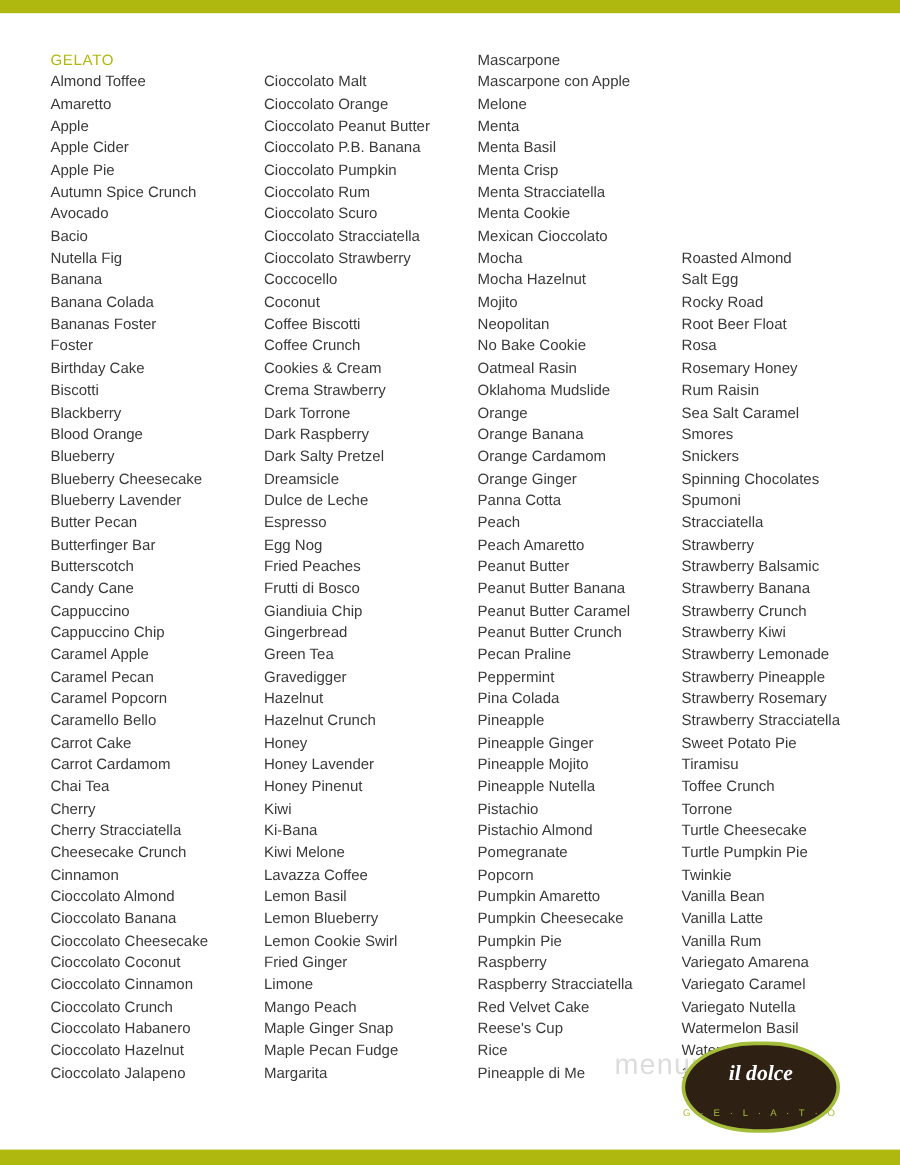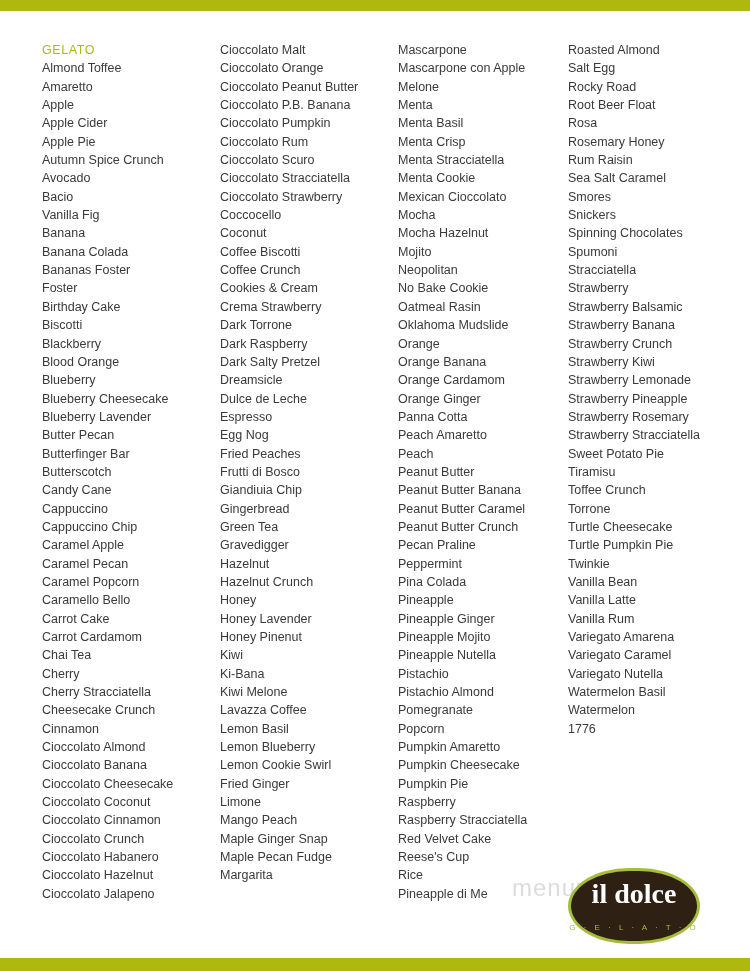--- a/index.html
+++ b/index.html
@@ -20,21 +20,21 @@
   }
   .top-bar { top: 0; height: 11px; }
   .bottom-bar { bottom: 0; height: 13px; }
 
   .content {
     position: absolute;
     top: 41px;
     left: 42px;
     right: 0;
     display: flex;
-    align-items: flex-start;
+    align-items: flex-end;
   }
   .col { flex: 0 0 auto; }
   .col1 { width: 178px; }
   .col2 { width: 178px; }
   .col3 { width: 170px; }
   .col4 { width: 182px; }
 
   .menu-heading {
     height: 18.35px;
     line-height: 18.35px;
@@ -71,23 +71,24 @@
     border: 3px solid var(--logo_border, #a4bd3a);
     border-radius: 46% / 50%;
     display: flex;
     flex-direction: column;
     align-items: center;
     justify-content: center;
     z-index: 2;
   }
   .logo-script {
     font-family: "Liberation Serif", serif;
+    font-style: italic;
     font-weight: bold;
     color: #ffffff;
-    font-size: 28px;
+    font-size: 18px;
     line-height: 26px;
   }
   .logo-sub {
     color: var(--logo_border, #a4bd3a);
     font-size: 8px;
     letter-spacing: 3px;
     margin-top: 16px;
     white-space: nowrap;
   }
 </style>
@@ -101,21 +102,21 @@
     <div class="menu-heading">GELATO</div>
     <div>
         <div class="menu-item">Almond Toffee</div>
         <div class="menu-item">Amaretto</div>
         <div class="menu-item">Apple</div>
         <div class="menu-item">Apple Cider</div>
         <div class="menu-item">Apple Pie</div>
         <div class="menu-item">Autumn Spice Crunch</div>
         <div class="menu-item">Avocado</div>
         <div class="menu-item">Bacio</div>
-        <div class="menu-item">Vanilla Fig</div>
+        <div class="menu-item">Nutella Fig</div>
         <div class="menu-item">Banana</div>
         <div class="menu-item">Banana Colada</div>
         <div class="menu-item">Bananas Foster</div>
         <div class="menu-item">Foster</div>
         <div class="menu-item">Birthday Cake</div>
         <div class="menu-item">Biscotti</div>
         <div class="menu-item">Blackberry</div>
         <div class="menu-item">Blood Orange</div>
         <div class="menu-item">Blueberry</div>
         <div class="menu-item">Blueberry Cheesecake</div>
@@ -211,22 +212,22 @@
       <div class="menu-item">Mojito</div>
       <div class="menu-item">Neopolitan</div>
       <div class="menu-item">No Bake Cookie</div>
       <div class="menu-item">Oatmeal Rasin</div>
       <div class="menu-item">Oklahoma Mudslide</div>
       <div class="menu-item">Orange</div>
       <div class="menu-item">Orange Banana</div>
       <div class="menu-item">Orange Cardamom</div>
       <div class="menu-item">Orange Ginger</div>
       <div class="menu-item">Panna Cotta</div>
+      <div class="menu-item">Peach</div>
       <div class="menu-item">Peach Amaretto</div>
-      <div class="menu-item">Peach</div>
       <div class="menu-item">Peanut Butter</div>
       <div class="menu-item">Peanut Butter Banana</div>
       <div class="menu-item">Peanut Butter Caramel</div>
       <div class="menu-item">Peanut Butter Crunch</div>
       <div class="menu-item">Pecan Praline</div>
       <div class="menu-item">Peppermint</div>
       <div class="menu-item">Pina Colada</div>
       <div class="menu-item">Pineapple</div>
       <div class="menu-item">Pineapple Ginger</div>
       <div class="menu-item">Pineapple Mojito</div>

